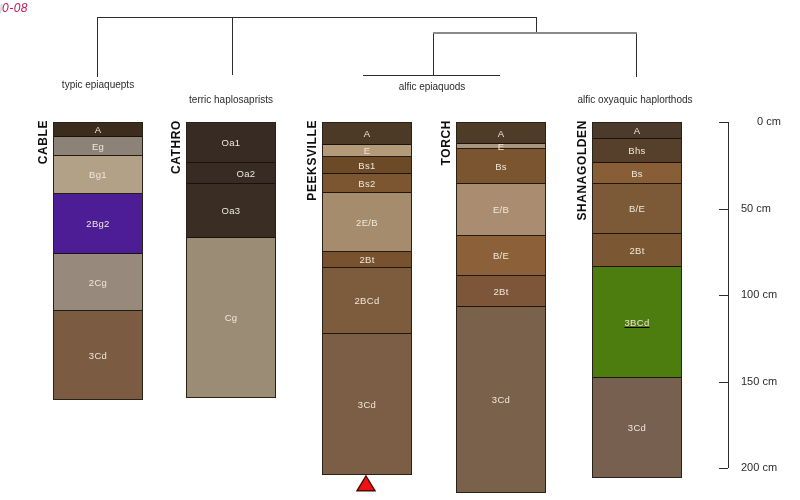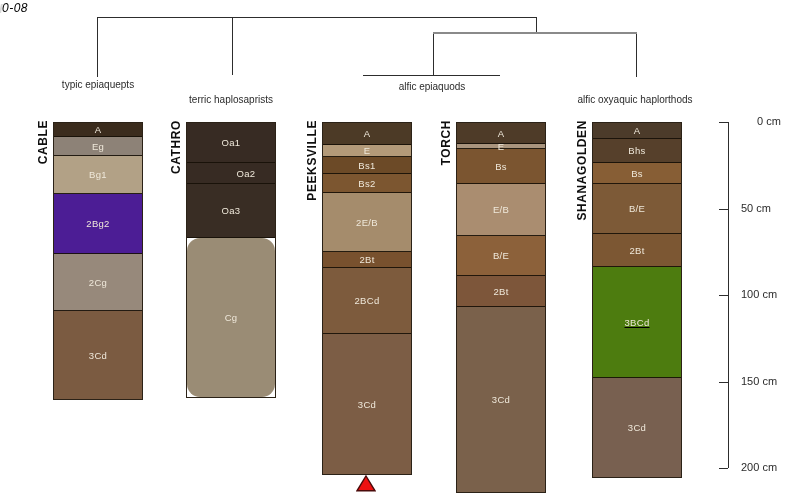--- a/index.html
+++ b/index.html
@@ -5,21 +5,21 @@
   html,body{margin:0;padding:0;background:#ffffff;}
   .frame{position:relative;width:800px;height:500px;background:#ffffff;overflow:hidden;
          font-family:"Liberation Sans",sans-serif;}
   
   .seg{position:absolute;background:#2d2d2d;}
   .seg.gray{background:#8a8a8a;}
   .clabel{position:absolute;font-size:10px;color:#2b2b2b;transform:translateX(-50%);
           white-space:nowrap;}
   
   .watermark{position:absolute;left:2px;top:1px;font-size:12px;font-style:italic;
-             color:#000000;letter-spacing:0.5px;}
+             color:#be185d;letter-spacing:0.5px;}
   .wfrag{position:absolute;left:0;top:4px;width:2px;height:9px;background:#d9d9d9;
          transform:skewX(-12deg);}
   
   .axis-line{position:absolute;background:#2d2d2d;}
   .tick{position:absolute;background:#2d2d2d;height:1px;width:9px;}
   .tick-label{position:absolute;font-size:11px;color:#2b2b2b;white-space:nowrap;}
   
   .pname{position:absolute;font-weight:bold;font-size:12px;color:#0e0e0e;white-space:nowrap;
          transform:rotate(-90deg) translateX(-100%);transform-origin:0 0;letter-spacing:0.6px;}
   .col{position:absolute;border:1px solid #2b2217;}
@@ -93,21 +93,21 @@
       <div class="col" style="left: 186px; top: 122px; width: 88px;">
         <div class="hz" style="height: 40px; background: rgb(55, 43, 35);">
           <span>Oa1</span>
         </div>
         <div class="hz" style="height: 21px; background: rgb(55, 43, 35); padding-left: 30px;">
           <span>Oa2</span>
         </div>
         <div class="hz" style="height: 54px; background: rgb(57, 45, 36);">
           <span>Oa3</span>
         </div>
-        <div class="hz" style="height: 159px; background: rgb(154, 140, 117); border-radius: 13px;">
+        <div class="hz" style="height: 159px; background: rgb(154, 140, 117);">
           <span>Cg</span>
         </div>
       </div>
       <span class="pname" style="left: 305px; top: 120px;">PEEKSVILLE</span>
       <div class="col" style="left: 322px; top: 122px; width: 88px;">
         <div class="hz" style="height: 22px; background: rgb(76, 58, 38);">
           <span>A</span>
         </div>
         <div class="hz" style="height: 12px; background: rgb(179, 154, 121);">
           <span>E</span>

